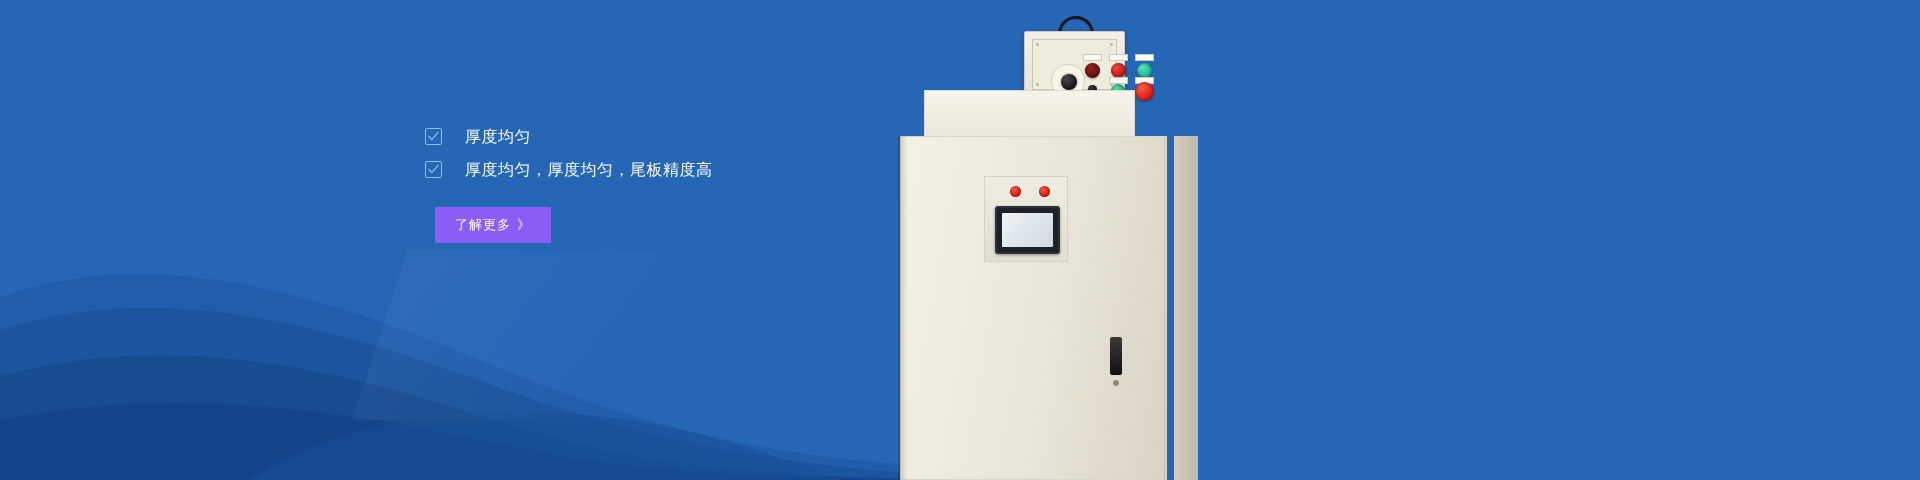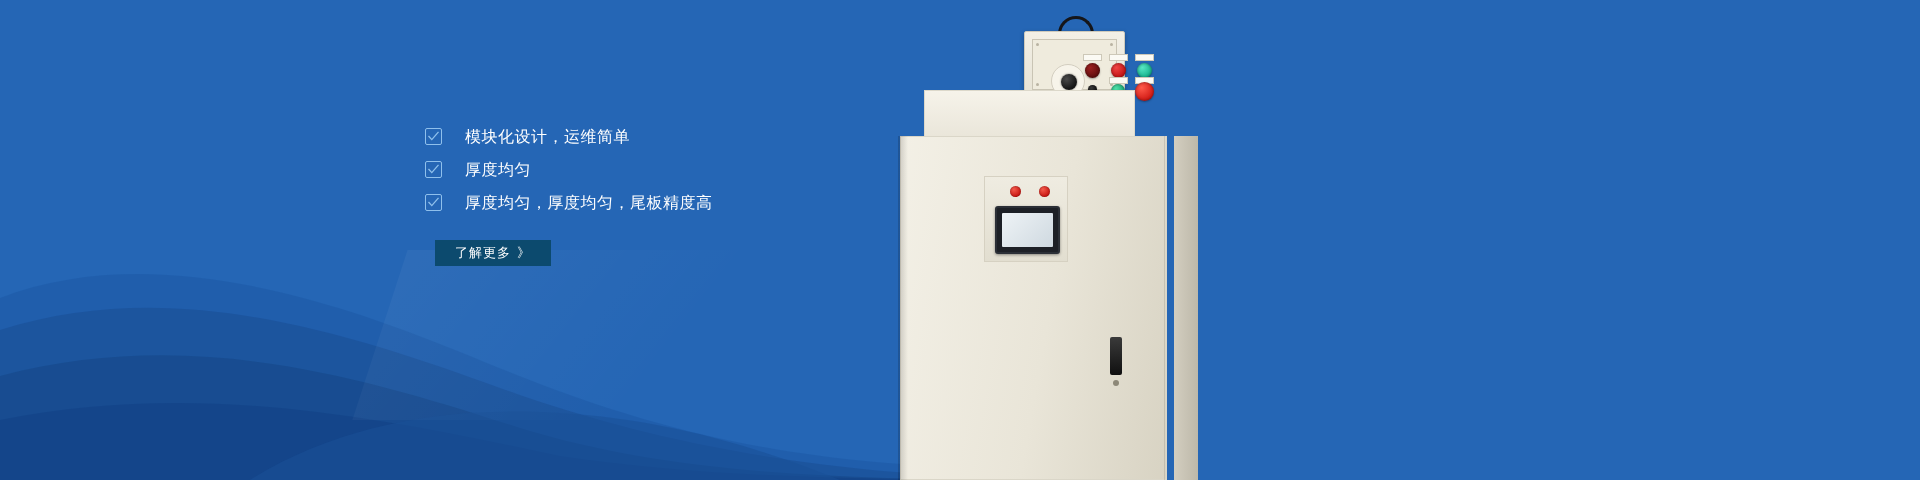--- a/index.html
+++ b/index.html
@@ -70,23 +70,23 @@
     font-size:16px;
     line-height:20px;
     letter-spacing:0.5px;
     white-space:nowrap;
   }
 
   .more-btn {
     display:inline-flex;
     align-items:center;
     justify-content:center;
-    width:116px; height:26px;
+    width:116px; height:36px;
     margin-top:21px; margin-left:10px;
-    background:#0c4a6e;
+    background:#8b5cf6;
     color:#ffffff;
     font-size:13px;
     letter-spacing:1px;
     border:none;
     cursor:pointer;
     font-family:"Liberation Sans","DejaVu Sans",sans-serif;
   }
   .more-btn .chev { margin-left:6px; font-size:13px; opacity:.95; }
 
   
@@ -222,28 +222,20 @@
       <path d="M250,300 C330,250 430,228 540,232 C660,236 760,268 840,300 Z" fill="#1a5098" opacity="0.55"></path>
     </svg>
   </div>
   <div class="streak"></div>
 
   <div class="content">
 
 
     <div class="features">
 
-      <div class="feature-row">
-        <span class="check-icon">
-          <svg width="11" height="11" viewBox="0 0 11 11" aria-hidden="true">
-            <polyline points="0.5,5 3.8,8.6 10.5,0.8" fill="none" stroke="#8fc0ec" stroke-width="1.3"></polyline>
-          </svg>
-        </span>
-        <span class="feature-text">模块化设计，运维简单</span>
-      </div>
 
       <div class="feature-row">
         <span class="check-icon">
           <svg width="11" height="11" viewBox="0 0 11 11" aria-hidden="true">
             <polyline points="0.5,5 3.8,8.6 10.5,0.8" fill="none" stroke="#8fc0ec" stroke-width="1.3"></polyline>
           </svg>
         </span>
         <span class="feature-text">厚度均匀</span>
       </div>
 

